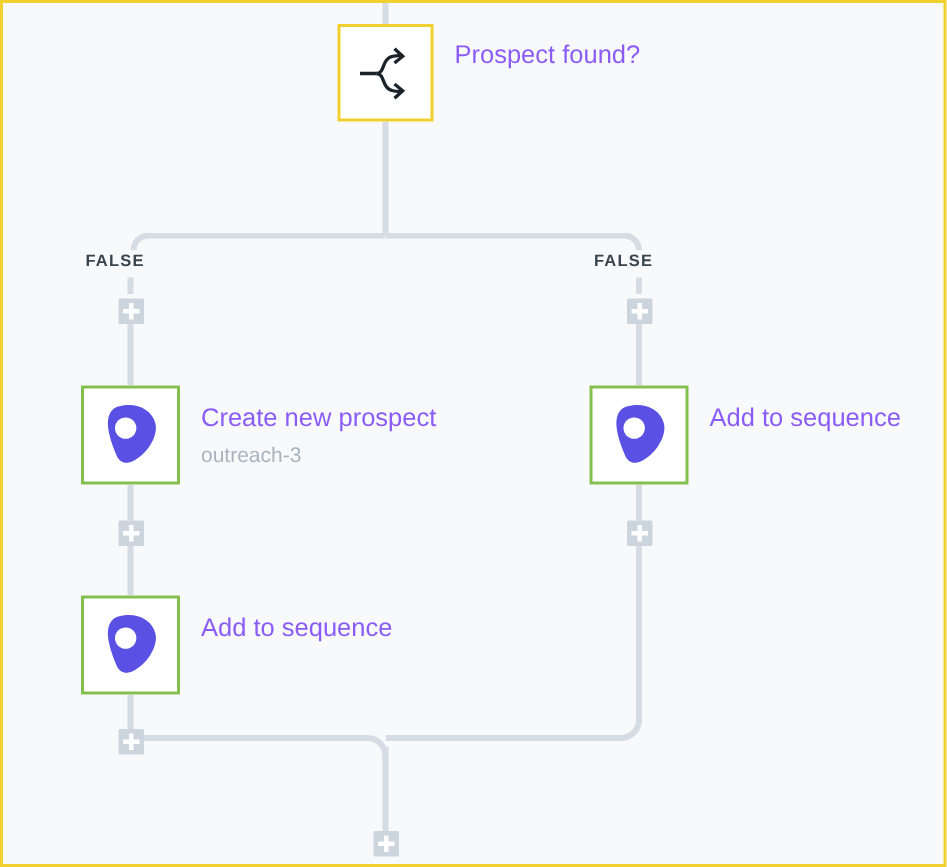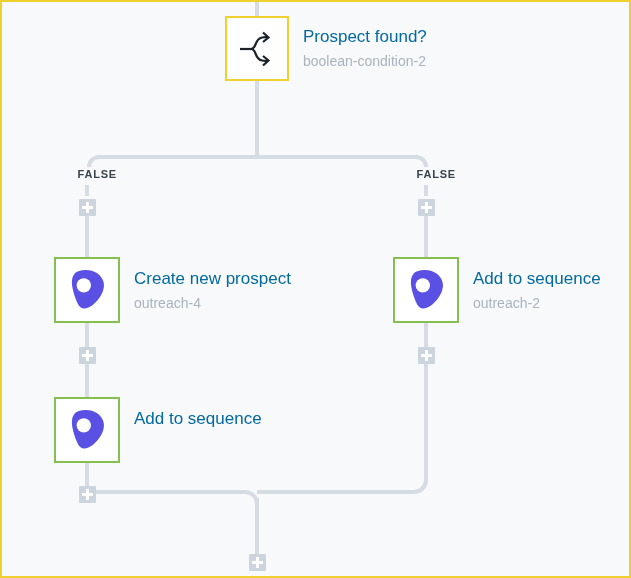--- a/index.html
+++ b/index.html
@@ -33,41 +33,41 @@
     cursor: pointer;
     padding: 0;
   }
   .plus .h { position: absolute; left: 3px; top: 7px; width: 11px; height: 3px; background: #ffffff; }
   .plus .v { position: absolute; left: 7px; top: 3px; width: 3px; height: 11px; background: #ffffff; }
 
   
   .branch-label {
     position: absolute;
     width: 60px;
-    text-align: right;
+    text-align: left;
     font-size: 11px;
     font-weight: 600;
     letter-spacing: 0.8px;
     color: #39444d;
   }
 
   
   .node-box {
     position: absolute;
     background: #ffffff;
     display: flex;
     align-items: center;
     justify-content: center;
     cursor: pointer;
   }
   .node-box.condition { left: 223px; top: 14px; width: 64px; height: 65px; border: 2px solid #f0d02e; }
   .node-box.action { width: 66px; height: 66px; border: 2px solid #85bf4f; }
 
   .node-text { position: absolute; }
-  .node-title { font-size: 17px; color: #0369a1; line-height: 21px; white-space: nowrap; }
+  .node-title { font-size: 17px; color: #8b5cf6; line-height: 21px; white-space: nowrap; }
   .node-id { font-size: 14px; color: #a9b4be; line-height: 17px; margin-top: 6px; white-space: nowrap; }
 
   .icon-svg { display: block; }
 </style>
 </head>
 <body>
 
 <div class="canvas">
 
   <div class="line" style="left:253px; top:0; width:4px; height:14px;"></div>
@@ -129,43 +129,41 @@
         <path d="M3,20 L14,20"></path>
         <path d="M14,20 C20,20 17,10 25,8.5 C27.5,8 29,8 30.5,8.3"></path>
         <path d="M26,3.5 L31.5,8.5 L26,13"></path>
         <path d="M14,20 C20,20 17,30 25,31.5 C27.5,32 29,32 30.5,31.7"></path>
         <path d="M26,27 L31.5,31.5 L26,36.5"></path>
       </g>
     </svg>
   </div>
   <div class="node-text" style="left:301px; top:24px;">
     <div class="node-title">Prospect found?</div>
-    <div class="node-id">boolean-condition-2</div>
   </div>
 
   <div class="node-box action" style="left:52px; top:255px;">
     <svg class="icon-svg" width="46" height="46" viewBox="0 0 100 100">
       <path fill="#5a50e4" d="M31,9 C56,1 81,12 86,33 C91,52 73,79 53,88 C43,92.5 34.5,90 30,80 C22,62 15.5,40 17.5,28 C19,18 24,11 31,9 Z"></path>
       <circle cx="43" cy="40" r="15.5" fill="#ffffff"></circle>
     </svg>
   </div>
   <div class="node-text" style="left:132px; top:266px;">
     <div class="node-title">Create new prospect</div>
-    <div class="node-id">outreach-4</div>
+    <div class="node-id">outreach-3</div>
   </div>
 
   <div class="node-box action" style="left:391px; top:255px;">
     <svg class="icon-svg" width="46" height="46" viewBox="0 0 100 100">
       <path fill="#5a50e4" d="M31,9 C56,1 81,12 86,33 C91,52 73,79 53,88 C43,92.5 34.5,90 30,80 C22,62 15.5,40 17.5,28 C19,18 24,11 31,9 Z"></path>
       <circle cx="43" cy="40" r="15.5" fill="#ffffff"></circle>
     </svg>
   </div>
   <div class="node-text" style="left:471px; top:266px;">
     <div class="node-title">Add to sequence</div>
-    <div class="node-id">outreach-2</div>
   </div>
 
   <div class="node-box action" style="left:52px; top:395px;">
     <svg class="icon-svg" width="46" height="46" viewBox="0 0 100 100">
       <path fill="#5a50e4" d="M31,9 C56,1 81,12 86,33 C91,52 73,79 53,88 C43,92.5 34.5,90 30,80 C22,62 15.5,40 17.5,28 C19,18 24,11 31,9 Z"></path>
       <circle cx="43" cy="40" r="15.5" fill="#ffffff"></circle>
     </svg>
   </div>
   <div class="node-text" style="left:132px; top:406px;">
     <div class="node-title">Add to sequence</div>

